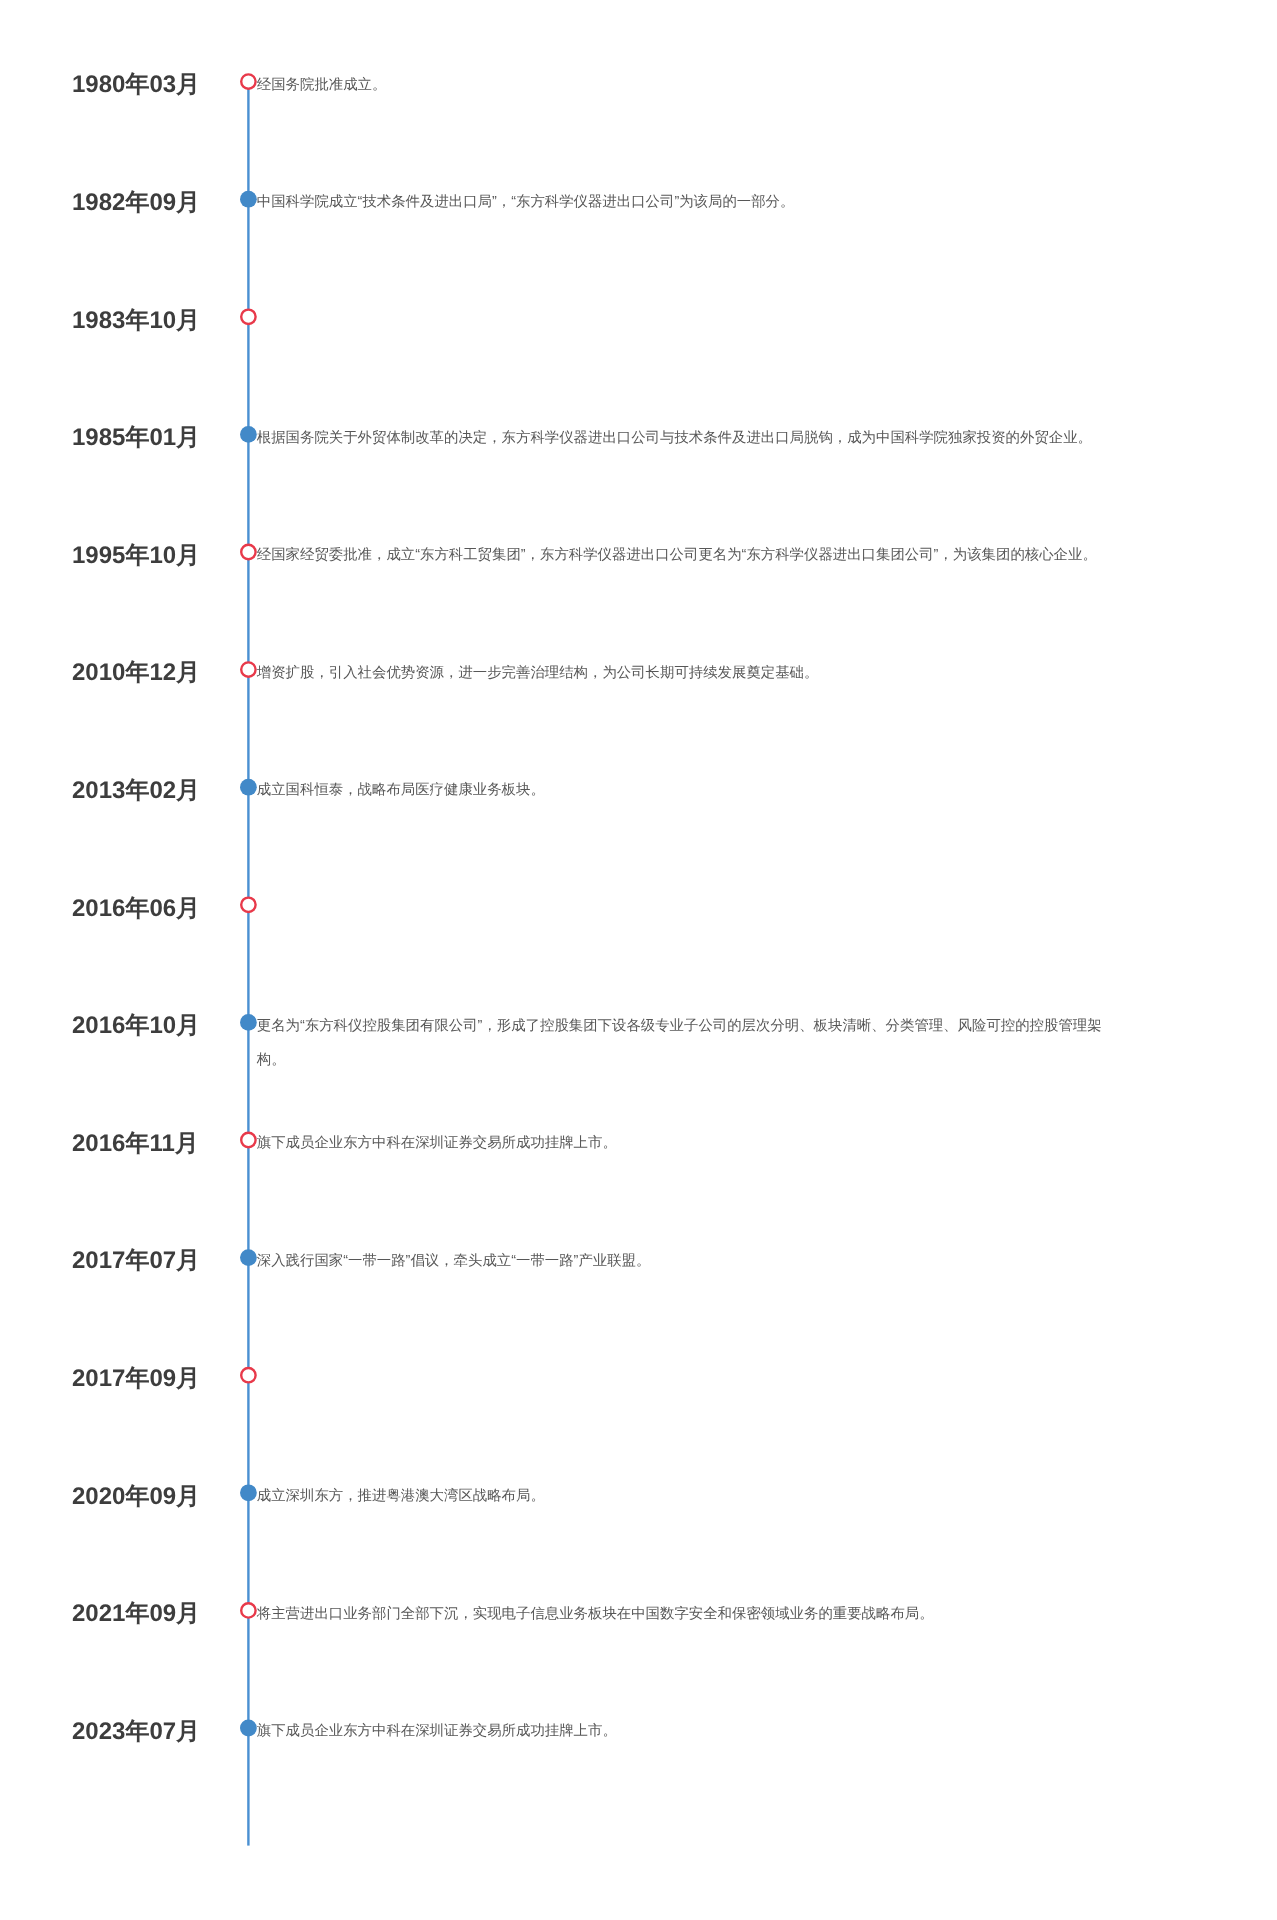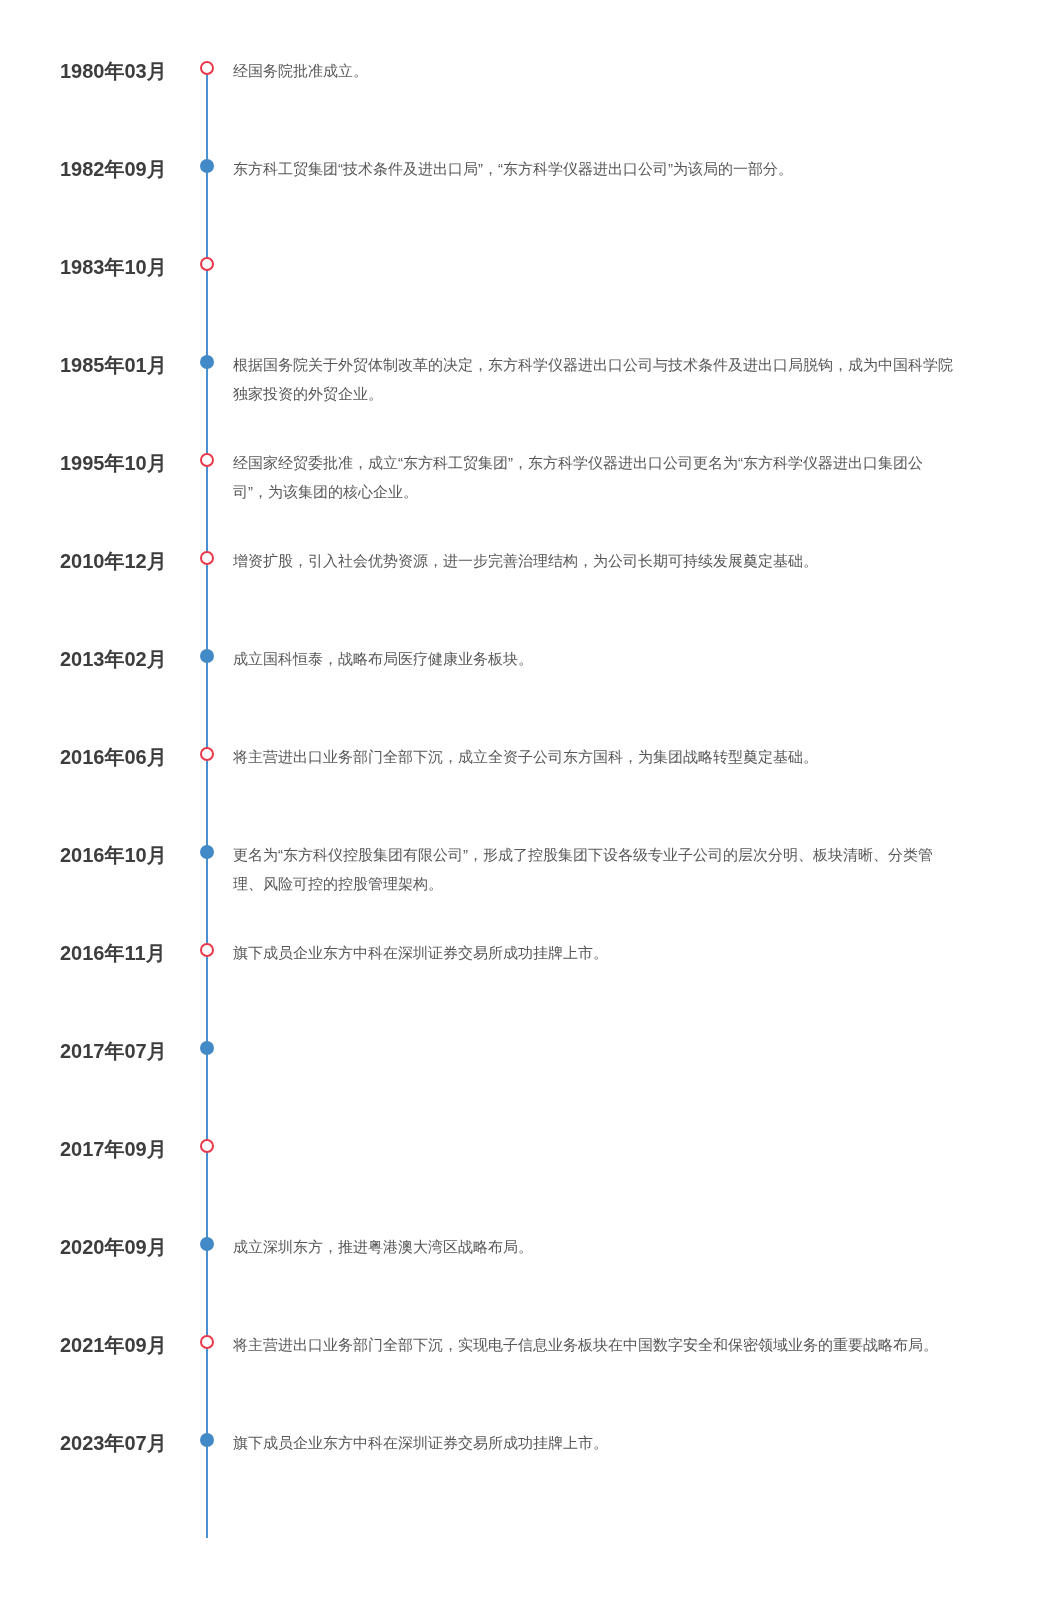--- a/index.html
+++ b/index.html
@@ -60,24 +60,23 @@
   .marker {
     display: block;
     width: 14px;
     height: 14px;
     border-radius: 50%;
     margin-top: 2px;
   }
   .marker.filled { background: var(--dot-filled); }
   .marker.hollow { background: #ffffff; border: 2px solid var(--dot-hollow-border); }
   .entry-desc {
-    margin-left: 19px;
     margin-top: -3px;
     width: 722px;
-    font-size: 15px;
+    font-size: 12px;
     line-height: 29px;
     color: var(--text-color);
   }
 </style>
 </head>
 <body>
 
 <div class="timeline">
   <div class="timeline-line"></div>
   <div class="entries">
@@ -87,21 +86,21 @@
       <span class="marker hollow"></span>
     </div>
     <div class="entry-desc">经国务院批准成立。</div>
   </div>
 
   <div class="entry">
     <div class="entry-date">1982年09月</div>
     <div class="entry-marker-col">
       <span class="marker filled"></span>
     </div>
-    <div class="entry-desc">东方科工贸集团“技术条件及进出口局”，“东方科学仪器进出口公司”为该局的一部分。</div>
+    <div class="entry-desc">中国科学院成立“技术条件及进出口局”，“东方科学仪器进出口公司”为该局的一部分。</div>
   </div>
 
   <div class="entry">
     <div class="entry-date">1983年10月</div>
     <div class="entry-marker-col">
       <span class="marker hollow"></span>
     </div>
   </div>
 
   <div class="entry">
@@ -135,21 +134,20 @@
       <span class="marker filled"></span>
     </div>
     <div class="entry-desc">成立国科恒泰，战略布局医疗健康业务板块。</div>
   </div>
 
   <div class="entry">
     <div class="entry-date">2016年06月</div>
     <div class="entry-marker-col">
       <span class="marker hollow"></span>
     </div>
-    <div class="entry-desc">将主营进出口业务部门全部下沉，成立全资子公司东方国科，为集团战略转型奠定基础。</div>
   </div>
 
   <div class="entry">
     <div class="entry-date">2016年10月</div>
     <div class="entry-marker-col">
       <span class="marker filled"></span>
     </div>
     <div class="entry-desc">更名为“东方科仪控股集团有限公司”，形成了控股集团下设各级专业子公司的层次分明、板块清晰、分类管理、风险可控的控股管理架构。</div>
   </div>
 
@@ -159,20 +157,21 @@
       <span class="marker hollow"></span>
     </div>
     <div class="entry-desc">旗下成员企业东方中科在深圳证券交易所成功挂牌上市。</div>
   </div>
 
   <div class="entry">
     <div class="entry-date">2017年07月</div>
     <div class="entry-marker-col">
       <span class="marker filled"></span>
     </div>
+    <div class="entry-desc">深入践行国家“一带一路”倡议，牵头成立“一带一路”产业联盟。</div>
   </div>
 
   <div class="entry">
     <div class="entry-date">2017年09月</div>
     <div class="entry-marker-col">
       <span class="marker hollow"></span>
     </div>
   </div>
 
   <div class="entry">

